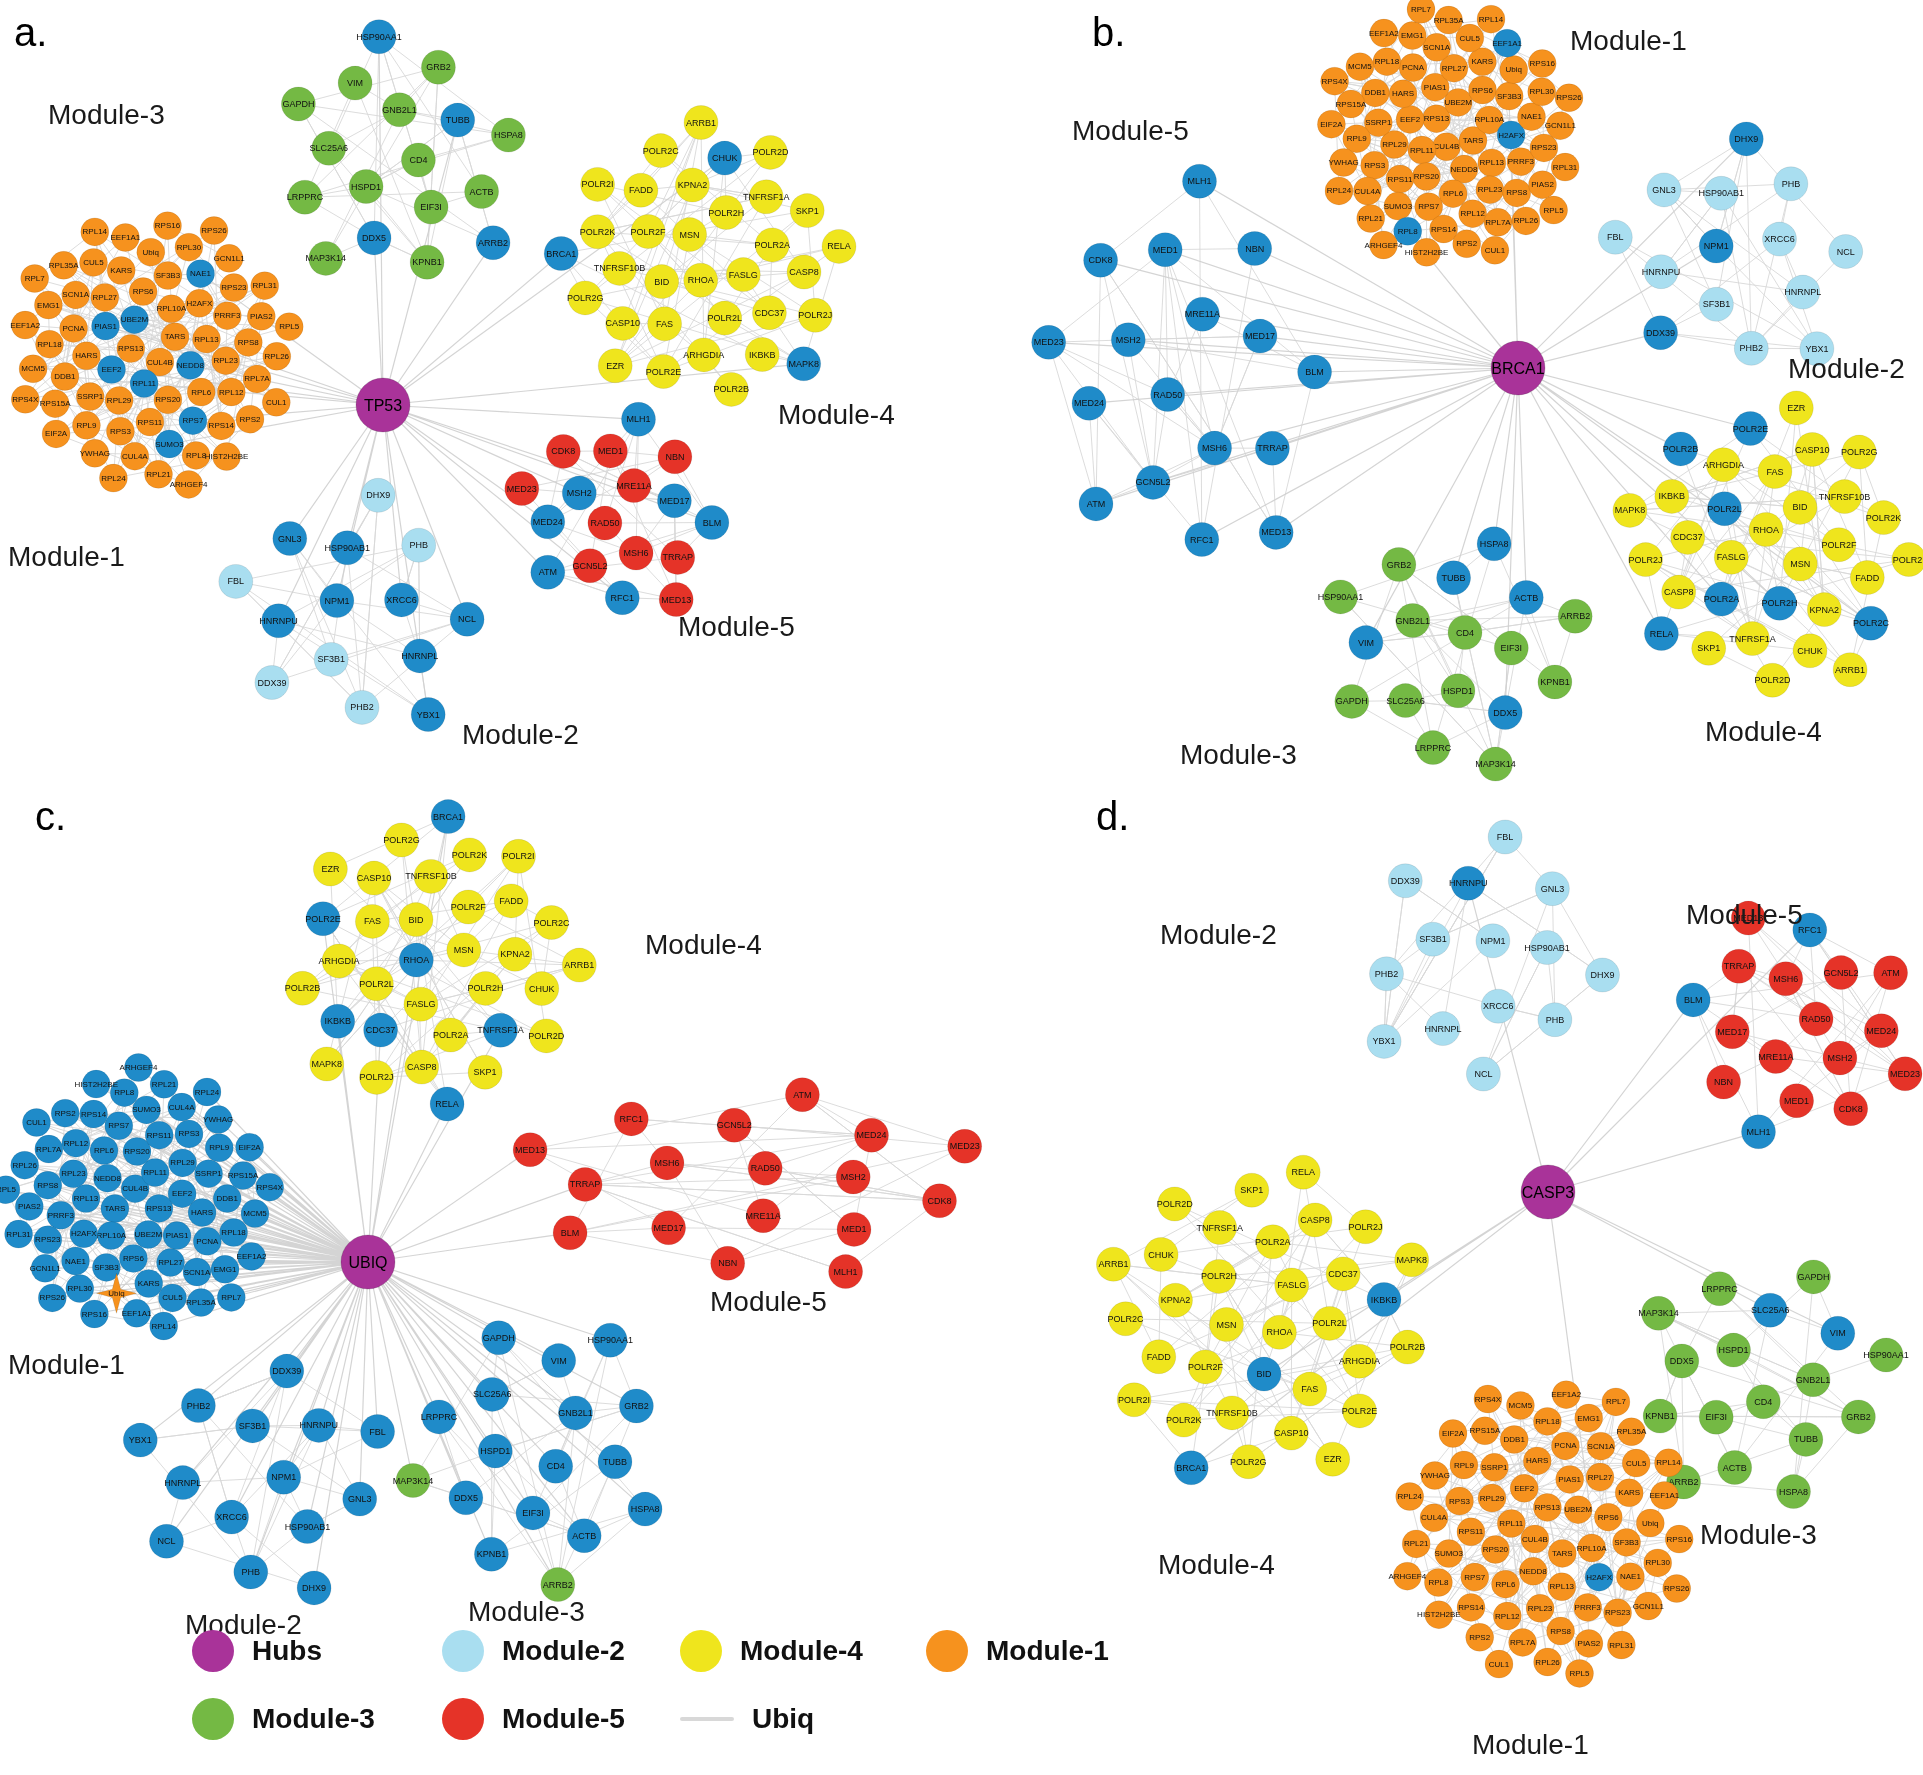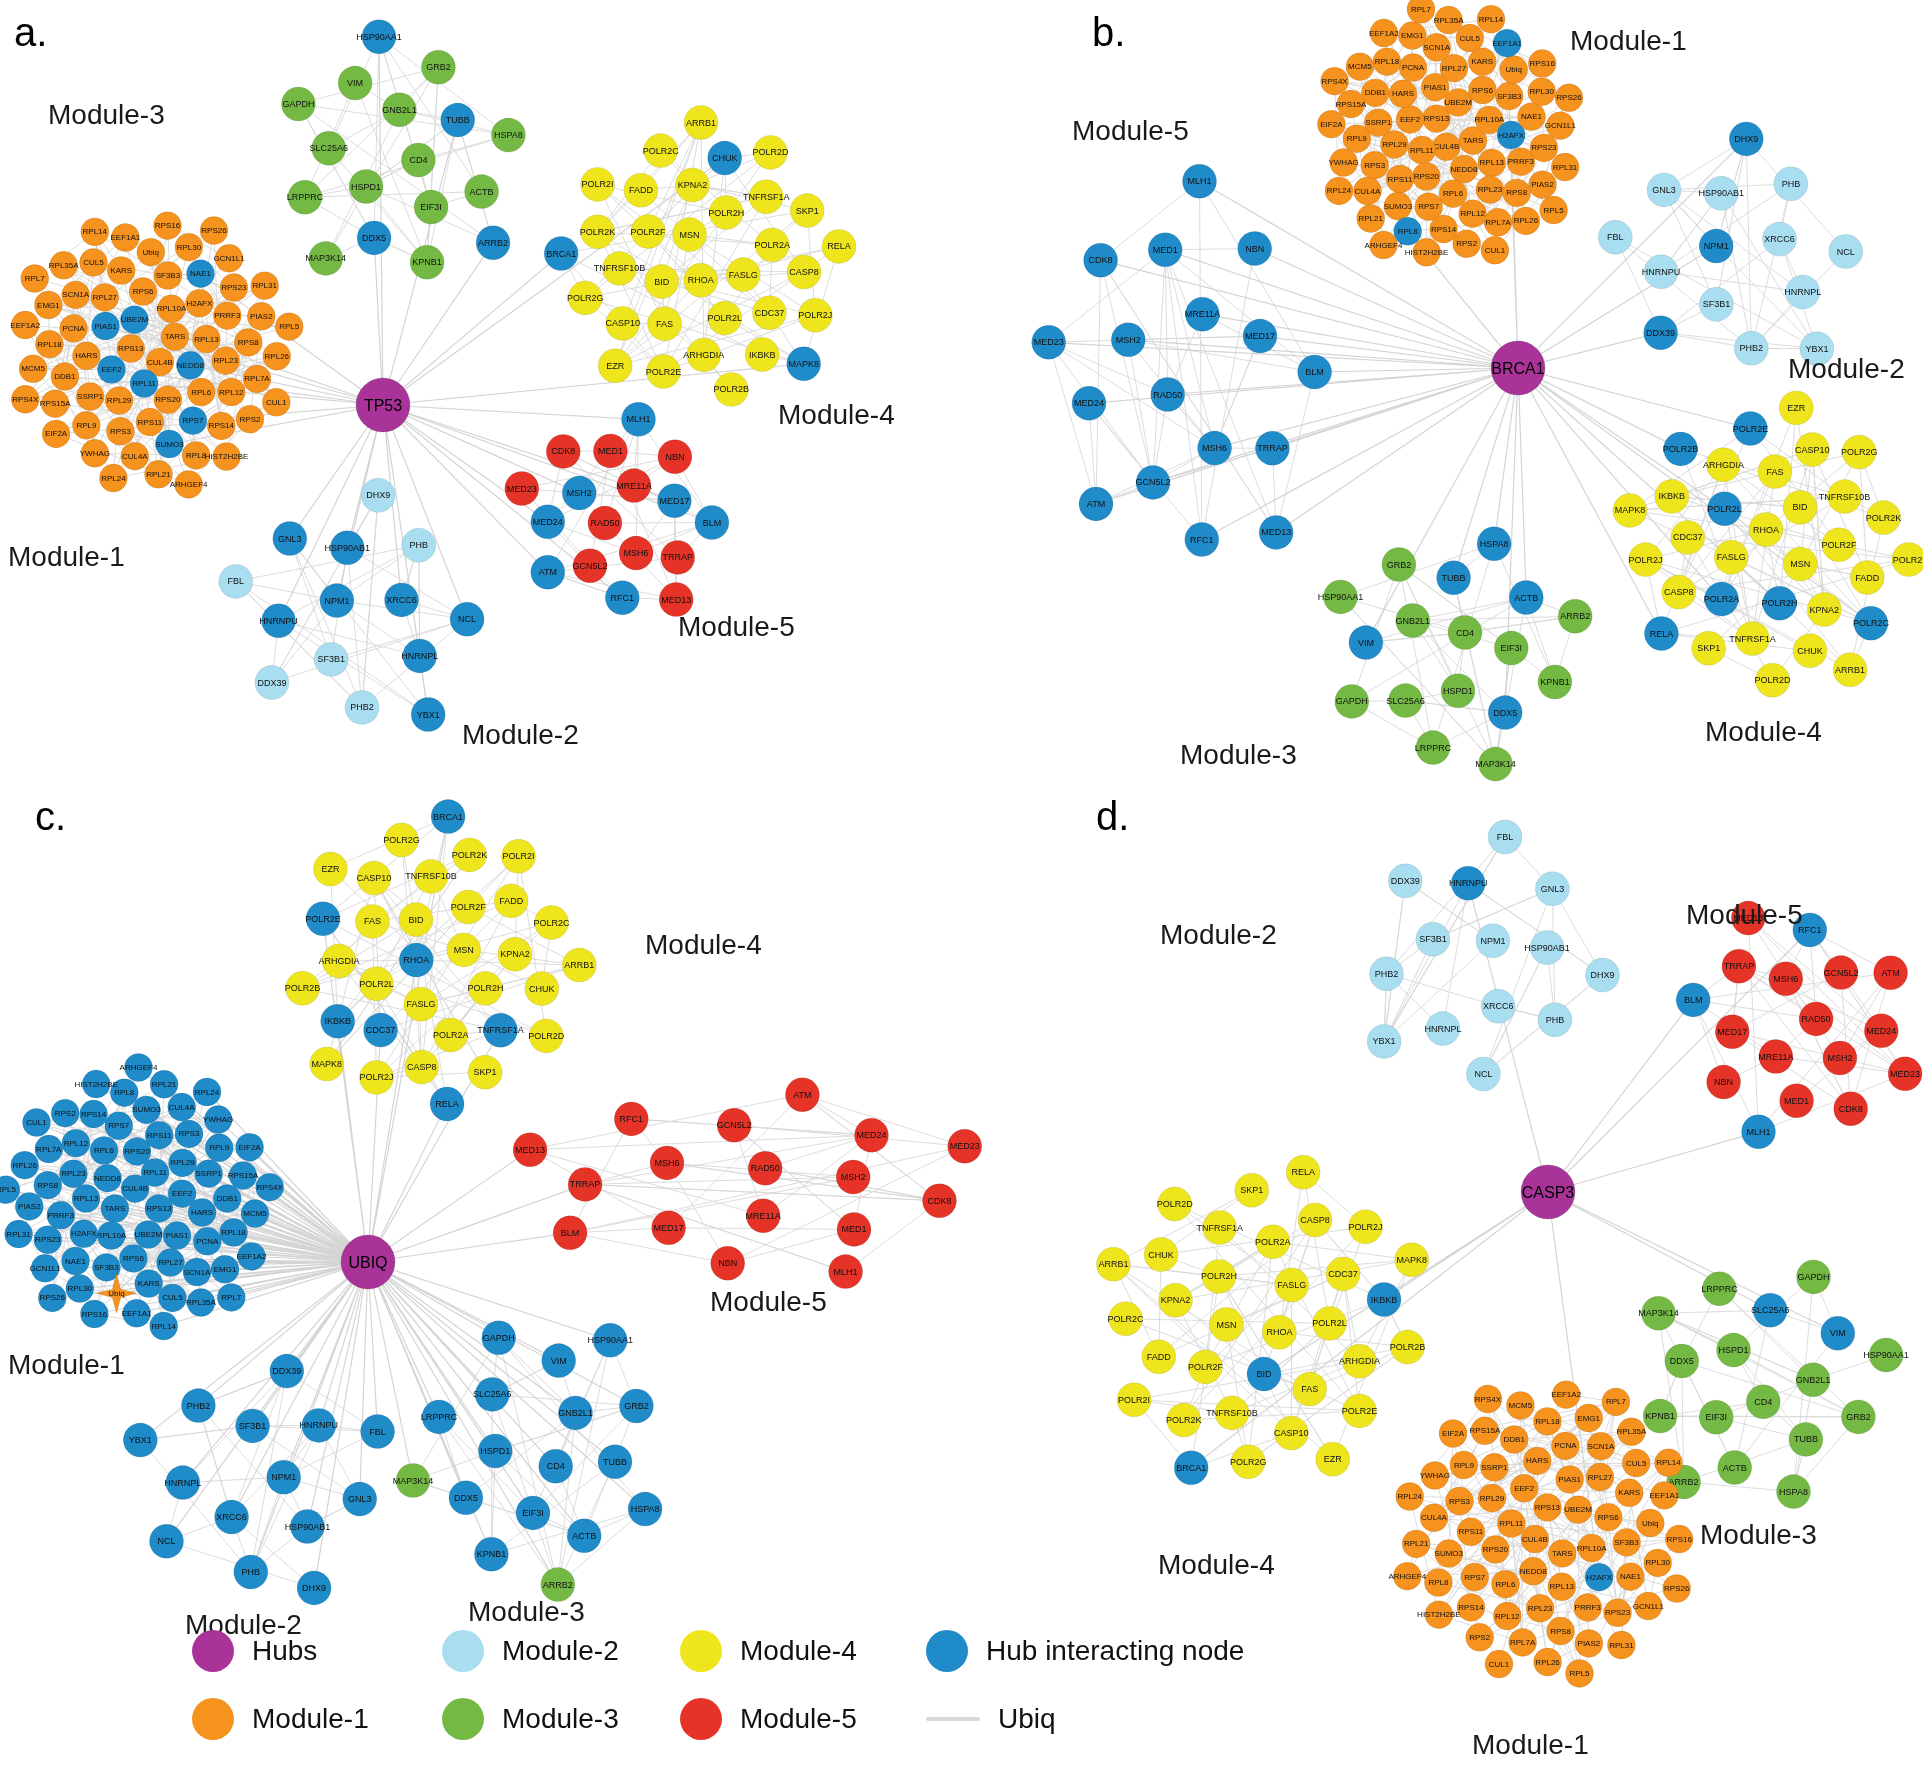--- a/index.html
+++ b/index.html
@@ -1,21 +1,21 @@
 <!DOCTYPE html>
 <html><head>
 <meta charset="utf-8">
 <style>
   html,body{margin:0;padding:0;background:#ffffff;}
   .figure{position:relative;width:1923px;height:1775px;background:#ffffff;
           font-family:"Liberation Sans",sans-serif;overflow:hidden;}
   #network-svg{position:absolute;left:0;top:0;}
   .legend{position:absolute;left:192px;top:1630px;display:grid;
           grid-template-columns:250px 238px 246px 360px;row-gap:26px;align-items:center;}
-  .legend-item{display:flex;align-items:center;gap:18px;font-size:28px;color:#111;}
+  .legend-item{display:flex;align-items:center;gap:18px;font-size:28px;color:#111;font-weight:bold;}
   .legend-swatch{width:42px;height:42px;border-radius:50%;flex:0 0 auto;}
   .legend-swatch.line{width:54px;height:4px;border-radius:2px;}
   text{user-select:none;}
 </style>
 </head>
 <body>
 
 <div class="figure">
   <svg id="network-svg" width="1923" height="1775" viewBox="0 0 1923 1775">
       <path d="M418.4 160.0L366.1 186.5M418.4 160.0L431.1 207.1M418.4 160.0L366.1 186.5M366.1 186.5L457.7 120.1M366.1 186.5L457.7 120.1M366.1 186.5L304.9 197.2M399.4 109.8L508.4 135.1M399.4 109.8L457.7 120.1M399.4 109.8L328.8 148.3M431.1 207.1L379.0 36.7M431.1 207.1L379.0 36.7M328.8 148.3L427.1 262.2M328.8 148.3L379.0 36.7M457.7 120.1L493.1 242.7M457.7 120.1L427.1 262.2M374.1 237.9L298.4 104.0M374.1 237.9L427.1 262.2M374.1 237.9L298.4 104.0M355.1 83.1L304.9 197.2M355.1 83.1L427.1 262.2M355.1 83.1L399.4 109.8M481.6 191.6L431.1 207.1M481.6 191.6L379.0 36.7M304.9 197.2L374.1 237.9M304.9 197.2L481.6 191.6M304.9 197.2L438.4 67.2M438.4 67.2L399.4 109.8M438.4 67.2L427.1 262.2M438.4 67.2L427.1 262.2M427.1 262.2L374.1 237.9M427.1 262.2L366.1 186.5M298.4 104.0L438.4 67.2M298.4 104.0L508.4 135.1M508.4 135.1L304.9 197.2M508.4 135.1L418.4 160.0M325.8 258.4L438.4 67.2M325.8 258.4L399.4 109.8M325.8 258.4L374.1 237.9M379.0 36.7L508.4 135.1M379.0 36.7L374.1 237.9M493.1 242.7L366.1 186.5M493.1 242.7L457.7 120.1M493.1 242.7L298.4 104.0M159.9 362.0L175.0 336.8M159.9 362.0L63.7 265.3M130.8 348.6L105.5 326.1M130.8 348.6L49.5 344.2M175.0 336.8L86.4 425.3M175.0 336.8L120.4 431.3M144.1 383.5L167.9 399.8M144.1 383.5L64.9 376.5M134.5 319.7L169.4 444.0M134.5 319.7L233.9 287.6M134.5 319.7L158.5 474.3M190.4 365.3L200.5 273.7M111.5 369.5L33.1 368.8M111.5 369.5L199.4 303.3M111.5 369.5L33.1 368.8M171.4 308.8L231.3 392.0M171.4 308.8L196.1 455.4M167.9 399.8L158.5 474.3M167.9 399.8L171.4 308.8M167.9 399.8L190.4 365.3M105.5 326.1L94.8 231.9M105.5 326.1L188.9 247.2M206.5 339.1L250.0 419.2M206.5 339.1L75.7 294.9M206.5 339.1L134.5 319.7M119.1 400.5L94.9 453.3M119.1 400.5L113.4 478.1M143.1 291.6L196.1 455.4M143.1 291.6L190.4 365.3M201.2 392.1L119.1 400.5M201.2 392.1L276.8 356.3M201.2 392.1L111.5 369.5M86.4 355.8L188.9 247.2M86.4 355.8L90.2 396.6M86.4 355.8L264.7 285.7M199.4 303.3L111.5 369.5M199.4 303.3L276.8 356.3M149.9 422.1L73.6 328.4M149.9 422.1L231.3 392.0M104.8 297.4L34.7 278.5M104.8 297.4L94.8 231.9M104.8 297.4L134.8 456.2M225.7 360.7L49.5 344.2M225.7 360.7L48.4 305.0M225.7 360.7L264.7 285.7M90.2 396.6L167.9 399.8M90.2 396.6L233.9 287.6M90.2 396.6L257.0 378.9M167.9 275.5L200.5 273.7M167.9 275.5L25.3 399.3M192.9 420.7L248.3 342.4M192.9 420.7L257.0 378.9M192.9 420.7L34.7 278.5M73.6 328.4L226.6 456.6M73.6 328.4L158.5 474.3M227.3 315.7L94.8 231.9M227.3 315.7L225.7 360.7M120.4 431.3L199.4 303.3M120.4 431.3L169.4 444.0M120.4 431.3L130.8 348.6M121.2 270.5L169.4 444.0M121.2 270.5L190.4 365.3M121.2 270.5L231.3 392.0M231.3 392.0L86.4 355.8M231.3 392.0L264.7 285.7M231.3 392.0L248.3 342.4M64.9 376.5L169.4 444.0M64.9 376.5L144.1 383.5M200.5 273.7L221.3 425.9M200.5 273.7L167.9 275.5M200.5 273.7L276.3 402.3M169.4 444.0L73.6 328.4M169.4 444.0L257.0 378.9M169.4 444.0L167.9 399.8M75.7 294.9L94.9 453.3M75.7 294.9L64.9 376.5M75.7 294.9L276.3 402.3M248.3 342.4L63.7 265.3M248.3 342.4L56.1 433.9M248.3 342.4L33.1 368.8M86.4 425.3L143.1 291.6M86.4 425.3L134.8 456.2M150.8 252.2L167.9 399.8M150.8 252.2L73.6 328.4M150.8 252.2L167.9 275.5M221.3 425.9L199.4 303.3M221.3 425.9L206.5 339.1M49.5 344.2L48.4 305.0M49.5 344.2L158.5 474.3M233.9 287.6L167.9 399.8M134.8 456.2L261.3 316.3M134.8 456.2L188.9 247.2M93.5 262.4L233.9 287.6M93.5 262.4L86.4 355.8M257.0 378.9L192.9 420.7M257.0 378.9L75.7 294.9M55.2 403.7L93.5 262.4M55.2 403.7L264.7 285.7M55.2 403.7L75.7 294.9M188.9 247.2L227.3 315.7M188.9 247.2L233.9 287.6M196.1 455.4L169.4 444.0M196.1 455.4L192.9 420.7M48.4 305.0L175.0 336.8M48.4 305.0L73.6 328.4M48.4 305.0L257.0 378.9M261.3 316.3L190.4 365.3M261.3 316.3L48.4 305.0M261.3 316.3L167.9 399.8M94.9 453.3L196.1 455.4M94.9 453.3L25.2 325.1M94.9 453.3L75.7 294.9M125.4 237.5L169.4 444.0M125.4 237.5L73.6 328.4M250.0 419.2L143.1 291.6M250.0 419.2L56.1 433.9M250.0 419.2L264.7 285.7M33.1 368.8L86.4 425.3M33.1 368.8L105.5 326.1M229.1 258.3L86.4 425.3M229.1 258.3L167.5 225.7M158.5 474.3L276.8 356.3M158.5 474.3L48.4 305.0M158.5 474.3L199.4 303.3M63.7 265.3L196.1 455.4M63.7 265.3L257.0 378.9M63.7 265.3L190.4 365.3M276.8 356.3L175.0 336.8M276.8 356.3L25.3 399.3M276.8 356.3L86.4 425.3M56.1 433.9L75.7 294.9M56.1 433.9L225.7 360.7M56.1 433.9L188.6 484.4M167.5 225.7L171.4 308.8M167.5 225.7L134.8 456.2M226.6 456.6L248.3 342.4M226.6 456.6L75.7 294.9M226.6 456.6L113.4 478.1M25.2 325.1L90.2 396.6M25.2 325.1L175.0 336.8M25.2 325.1L125.4 237.5M264.7 285.7L33.1 368.8M264.7 285.7L56.1 433.9M113.4 478.1L49.5 344.2M113.4 478.1L171.4 308.8M113.4 478.1L190.4 365.3M94.8 231.9L190.4 365.3M94.8 231.9L111.5 369.5M276.3 402.3L225.7 360.7M276.3 402.3L221.3 425.9M25.3 399.3L221.3 425.9M25.3 399.3L130.8 348.6M25.3 399.3L73.6 328.4M214.0 230.6L190.4 365.3M214.0 230.6L221.3 425.9M214.0 230.6L104.8 297.4M188.6 484.4L94.8 231.9M188.6 484.4L250.0 419.2M188.6 484.4L25.2 325.1M34.7 278.5L119.1 400.5M34.7 278.5L94.8 231.9M289.2 326.7L159.9 362.0M289.2 326.7L143.1 291.6M289.2 326.7L134.5 319.7M700.7 280.2L615.2 365.8M700.7 280.2L648.1 231.5M689.6 234.6L663.4 371.5M689.6 234.6L815.3 315.3M689.6 234.6L772.2 244.9M743.3 274.6L803.7 363.8M743.3 274.6L619.5 268.4M661.7 281.6L766.2 196.8M661.7 281.6L692.4 185.0M726.2 212.5L724.7 158.1M726.2 212.5L689.6 234.6M724.7 318.1L803.7 363.8M724.7 318.1L648.1 231.5M648.1 231.5L585.2 297.9M648.1 231.5L701.0 122.5M648.1 231.5L724.7 318.1M772.2 244.9L724.7 318.1M772.2 244.9L769.4 312.7M664.6 323.8L661.7 281.6M664.6 323.8L701.0 122.5M692.4 185.0L640.9 190.2M692.4 185.0L766.2 196.8M692.4 185.0L807.2 210.6M769.4 312.7L597.6 184.4M769.4 312.7L661.7 281.6M619.5 268.4L804.0 272.0M766.2 196.8L597.6 231.7M766.2 196.8L692.4 185.0M766.2 196.8L663.4 371.5M703.8 354.9L701.0 122.5M703.8 354.9L664.6 323.8M703.8 354.9L724.7 158.1M640.9 190.2L597.6 231.7M640.9 190.2L701.0 122.5M640.9 190.2L769.4 312.7M804.0 272.0L700.7 280.2M804.0 272.0L724.7 158.1M622.7 323.4L664.6 323.8M622.7 323.4L701.0 122.5M724.7 158.1L648.1 231.5M724.7 158.1L770.4 152.4M724.7 158.1L648.1 231.5M762.2 354.5L561.2 253.5M762.2 354.5L803.7 363.8M597.6 231.7L766.2 196.8M597.6 231.7L772.2 244.9M807.2 210.6L815.3 315.3M807.2 210.6L772.2 244.9M663.4 371.5L839.0 246.4M663.4 371.5L597.6 231.7M663.4 371.5L585.2 297.9M660.7 150.6L772.2 244.9M660.7 150.6L692.4 185.0M660.7 150.6L597.6 231.7M815.3 315.3L619.5 268.4M815.3 315.3L663.4 371.5M815.3 315.3L615.2 365.8M585.2 297.9L770.4 152.4M585.2 297.9L803.7 363.8M585.2 297.9L561.2 253.5M770.4 152.4L692.4 185.0M770.4 152.4L615.2 365.8M731.3 389.4L703.8 354.9M731.3 389.4L597.6 231.7M597.6 184.4L726.2 212.5M597.6 184.4L664.6 323.8M597.6 184.4L648.1 231.5M839.0 246.4L585.2 297.9M839.0 246.4L700.7 280.2M615.2 365.8L804.0 272.0M615.2 365.8L692.4 185.0M615.2 365.8L807.2 210.6M701.0 122.5L615.2 365.8M701.0 122.5L597.6 231.7M803.7 363.8L839.0 246.4M803.7 363.8L597.6 231.7M561.2 253.5L663.4 371.5M561.2 253.5L807.2 210.6M604.9 523.1L676.2 599.5M604.9 523.1L638.5 419.3M604.9 523.1L711.9 522.5M634.0 485.6L610.4 450.9M634.0 485.6L674.4 500.7M636.1 553.1L547.8 521.8M636.1 553.1L711.9 522.5M579.3 493.1L547.8 521.8M579.3 493.1L674.4 500.7M674.4 500.7L676.2 599.5M674.4 500.7L636.1 553.1M674.4 500.7L676.2 599.5M590.0 565.7L547.8 521.8M590.0 565.7L610.4 450.9M610.4 450.9L638.5 419.3M610.4 450.9L674.9 456.8M677.7 557.4L711.9 522.5M677.7 557.4L547.8 572.3M547.8 521.8L610.4 450.9M547.8 521.8L563.3 451.4M674.9 456.8L547.8 521.8M674.9 456.8L634.0 485.6M622.3 597.7L521.8 488.5M622.3 597.7L547.8 572.3M563.3 451.4L634.0 485.6M563.3 451.4L677.7 557.4M563.3 451.4L610.4 450.9M711.9 522.5L547.8 572.3M711.9 522.5L674.9 456.8M711.9 522.5L563.3 451.4M547.8 572.3L622.3 597.7M547.8 572.3L676.2 599.5M547.8 572.3L638.5 419.3M638.5 419.3L634.0 485.6M638.5 419.3L636.1 553.1M638.5 419.3L711.9 522.5M676.2 599.5L610.4 450.9M676.2 599.5L622.3 597.7M676.2 599.5L674.4 500.7M521.8 488.5L674.9 456.8M521.8 488.5L674.4 500.7M336.9 600.6L467.1 619.2M336.9 600.6L418.7 545.2M401.5 599.9L467.1 619.2M401.5 599.9L418.7 545.2M401.5 599.9L418.7 545.2M331.2 659.4L289.8 538.5M331.2 659.4L467.1 619.2M347.3 547.8L378.2 495.3M347.3 547.8L331.2 659.4M347.3 547.8L467.1 619.2M419.7 655.9L418.7 545.2M419.7 655.9L401.5 599.9M419.7 655.9L336.9 600.6M278.6 620.8L418.7 545.2M278.6 620.8L271.9 682.5M278.6 620.8L419.7 655.9M418.7 545.2L235.8 581.4M418.7 545.2L419.7 655.9M362.0 707.4L347.3 547.8M362.0 707.4L235.8 581.4M362.0 707.4L289.8 538.5M289.8 538.5L336.9 600.6M289.8 538.5L428.2 714.5M467.1 619.2L271.9 682.5M467.1 619.2L362.0 707.4M271.9 682.5L378.2 495.3M271.9 682.5L336.9 600.6M378.2 495.3L362.0 707.4M378.2 495.3L362.0 707.4M378.2 495.3L271.9 682.5M428.2 714.5L419.7 655.9M428.2 714.5L278.6 620.8M235.8 581.4L428.2 714.5M235.8 581.4L336.9 600.6M235.8 581.4L362.0 707.4" stroke="#D8D8D8" stroke-width="1" fill="none" opacity="0.9"></path>
@@ -2423,24 +2423,20 @@
     </div>
     <div class="legend-item">
       <span class="legend-swatch" style="background: rgb(169, 222, 240);"></span>
       <span>Module-2</span>
     </div>
     <div class="legend-item">
       <span class="legend-swatch" style="background: rgb(239, 229, 29);"></span>
       <span>Module-4</span>
     </div>
     <div class="legend-item">
-      <span class="legend-swatch" style="background: rgb(31, 139, 201);"></span>
-      <span>Hub interacting node</span>
-    </div>
-    <div class="legend-item">
       <span class="legend-swatch" style="background: rgb(246, 146, 30);"></span>
       <span>Module-1</span>
     </div>
     <div class="legend-item">
       <span class="legend-swatch" style="background: rgb(116, 185, 68);"></span>
       <span>Module-3</span>
     </div>
     <div class="legend-item">
       <span class="legend-swatch" style="background: rgb(229, 51, 40);"></span>
       <span>Module-5</span>

